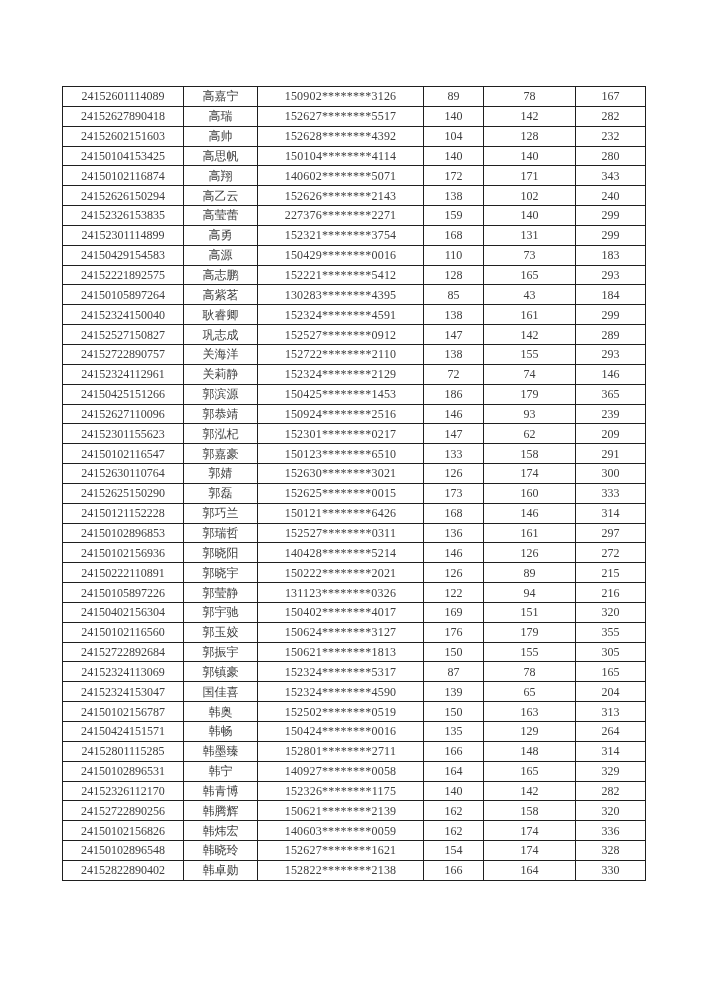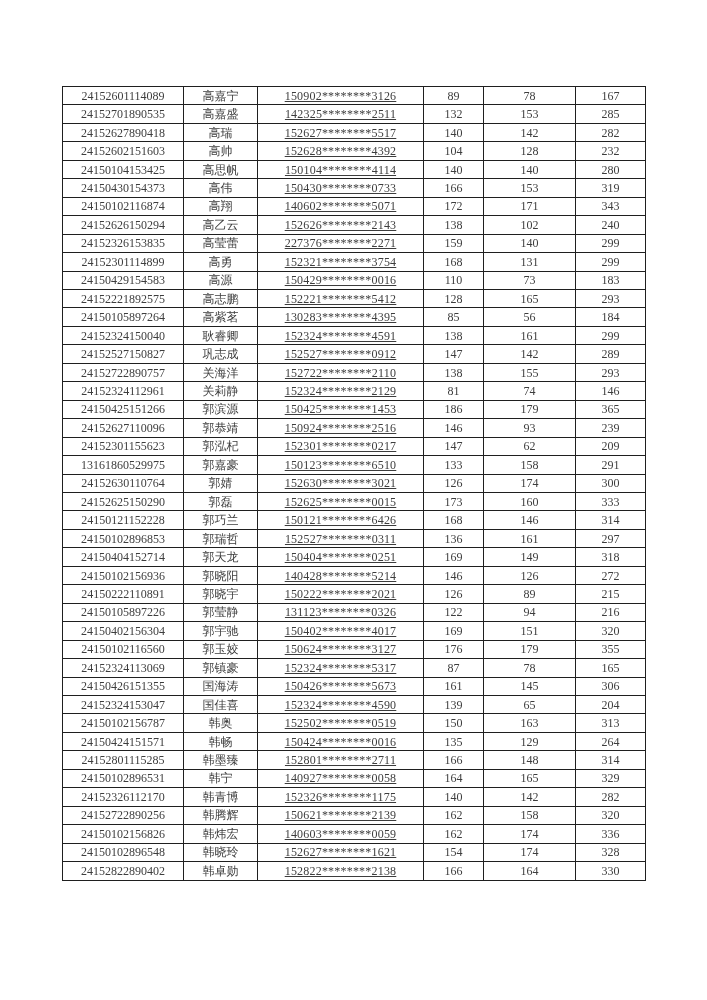--- a/index.html
+++ b/index.html
@@ -46,21 +46,21 @@
     overflow: hidden;
     font-family: "Liberation Serif", "DejaVu Serif", serif;
   }
   
   col.c-exam  { width: 121px; }
   col.c-name  { width: 74px;  }
   col.c-id    { width: 166px; }
   col.c-s1    { width: 60px;  }
   col.c-s2    { width: 92px;  }
   col.c-total { width: 70px;  }
-  td.cell-id { letter-spacing: 0.2px; text-decoration: underline; }
+  td.cell-id { letter-spacing: 0.2px; }
 </style>
 </head>
 <body>
 
 <div class="page">
   <table class="results-table">
     <colgroup>
       <col class="c-exam">
       <col class="c-name">
       <col class="c-id">
@@ -71,28 +71,20 @@
     <tbody>
         <tr>
           <td class="cell-exam">24152601114089</td>
           <td class="cell-name">高嘉宁</td>
           <td class="cell-id">150902********3126</td>
           <td class="cell-s1">89</td>
           <td class="cell-s2">78</td>
           <td class="cell-total">167</td>
         </tr>
         <tr>
-          <td class="cell-exam">24152701890535</td>
-          <td class="cell-name">高嘉盛</td>
-          <td class="cell-id">142325********2511</td>
-          <td class="cell-s1">132</td>
-          <td class="cell-s2">153</td>
-          <td class="cell-total">285</td>
-        </tr>
-        <tr>
           <td class="cell-exam">24152627890418</td>
           <td class="cell-name">高瑞</td>
           <td class="cell-id">152627********5517</td>
           <td class="cell-s1">140</td>
           <td class="cell-s2">142</td>
           <td class="cell-total">282</td>
         </tr>
         <tr>
           <td class="cell-exam">24152602151603</td>
           <td class="cell-name">高帅</td>
@@ -103,28 +95,20 @@
         </tr>
         <tr>
           <td class="cell-exam">24150104153425</td>
           <td class="cell-name">高思帆</td>
           <td class="cell-id">150104********4114</td>
           <td class="cell-s1">140</td>
           <td class="cell-s2">140</td>
           <td class="cell-total">280</td>
         </tr>
         <tr>
-          <td class="cell-exam">24150430154373</td>
-          <td class="cell-name">高伟</td>
-          <td class="cell-id">150430********0733</td>
-          <td class="cell-s1">166</td>
-          <td class="cell-s2">153</td>
-          <td class="cell-total">319</td>
-        </tr>
-        <tr>
           <td class="cell-exam">24150102116874</td>
           <td class="cell-name">高翔</td>
           <td class="cell-id">140602********5071</td>
           <td class="cell-s1">172</td>
           <td class="cell-s2">171</td>
           <td class="cell-total">343</td>
         </tr>
         <tr>
           <td class="cell-exam">24152626150294</td>
           <td class="cell-name">高乙云</td>
@@ -163,21 +147,21 @@
           <td class="cell-id">152221********5412</td>
           <td class="cell-s1">128</td>
           <td class="cell-s2">165</td>
           <td class="cell-total">293</td>
         </tr>
         <tr>
           <td class="cell-exam">24150105897264</td>
           <td class="cell-name">高紫茗</td>
           <td class="cell-id">130283********4395</td>
           <td class="cell-s1">85</td>
-          <td class="cell-s2">56</td>
+          <td class="cell-s2">43</td>
           <td class="cell-total">184</td>
         </tr>
         <tr>
           <td class="cell-exam">24152324150040</td>
           <td class="cell-name">耿睿卿</td>
           <td class="cell-id">152324********4591</td>
           <td class="cell-s1">138</td>
           <td class="cell-s2">161</td>
           <td class="cell-total">299</td>
         </tr>
@@ -194,21 +178,21 @@
           <td class="cell-name">关海洋</td>
           <td class="cell-id">152722********2110</td>
           <td class="cell-s1">138</td>
           <td class="cell-s2">155</td>
           <td class="cell-total">293</td>
         </tr>
         <tr>
           <td class="cell-exam">24152324112961</td>
           <td class="cell-name">关莉静</td>
           <td class="cell-id">152324********2129</td>
-          <td class="cell-s1">81</td>
+          <td class="cell-s1">72</td>
           <td class="cell-s2">74</td>
           <td class="cell-total">146</td>
         </tr>
         <tr>
           <td class="cell-exam">24150425151266</td>
           <td class="cell-name">郭滨源</td>
           <td class="cell-id">150425********1453</td>
           <td class="cell-s1">186</td>
           <td class="cell-s2">179</td>
           <td class="cell-total">365</td>
@@ -223,21 +207,21 @@
         </tr>
         <tr>
           <td class="cell-exam">24152301155623</td>
           <td class="cell-name">郭泓杞</td>
           <td class="cell-id">152301********0217</td>
           <td class="cell-s1">147</td>
           <td class="cell-s2">62</td>
           <td class="cell-total">209</td>
         </tr>
         <tr>
-          <td class="cell-exam">13161860529975</td>
+          <td class="cell-exam">24150102116547</td>
           <td class="cell-name">郭嘉豪</td>
           <td class="cell-id">150123********6510</td>
           <td class="cell-s1">133</td>
           <td class="cell-s2">158</td>
           <td class="cell-total">291</td>
         </tr>
         <tr>
           <td class="cell-exam">24152630110764</td>
           <td class="cell-name">郭婧</td>
           <td class="cell-id">152630********3021</td>
@@ -263,28 +247,20 @@
         </tr>
         <tr>
           <td class="cell-exam">24150102896853</td>
           <td class="cell-name">郭瑞哲</td>
           <td class="cell-id">152527********0311</td>
           <td class="cell-s1">136</td>
           <td class="cell-s2">161</td>
           <td class="cell-total">297</td>
         </tr>
         <tr>
-          <td class="cell-exam">24150404152714</td>
-          <td class="cell-name">郭天龙</td>
-          <td class="cell-id">150404********0251</td>
-          <td class="cell-s1">169</td>
-          <td class="cell-s2">149</td>
-          <td class="cell-total">318</td>
-        </tr>
-        <tr>
           <td class="cell-exam">24150102156936</td>
           <td class="cell-name">郭晓阳</td>
           <td class="cell-id">140428********5214</td>
           <td class="cell-s1">146</td>
           <td class="cell-s2">126</td>
           <td class="cell-total">272</td>
         </tr>
         <tr>
           <td class="cell-exam">24150222110891</td>
           <td class="cell-name">郭晓宇</td>
@@ -311,36 +287,36 @@
         </tr>
         <tr>
           <td class="cell-exam">24150102116560</td>
           <td class="cell-name">郭玉姣</td>
           <td class="cell-id">150624********3127</td>
           <td class="cell-s1">176</td>
           <td class="cell-s2">179</td>
           <td class="cell-total">355</td>
         </tr>
         <tr>
+          <td class="cell-exam">24152722892684</td>
+          <td class="cell-name">郭振宇</td>
+          <td class="cell-id">150621********1813</td>
+          <td class="cell-s1">150</td>
+          <td class="cell-s2">155</td>
+          <td class="cell-total">305</td>
+        </tr>
+        <tr>
           <td class="cell-exam">24152324113069</td>
           <td class="cell-name">郭镇豪</td>
           <td class="cell-id">152324********5317</td>
           <td class="cell-s1">87</td>
           <td class="cell-s2">78</td>
           <td class="cell-total">165</td>
         </tr>
         <tr>
-          <td class="cell-exam">24150426151355</td>
-          <td class="cell-name">国海涛</td>
-          <td class="cell-id">150426********5673</td>
-          <td class="cell-s1">161</td>
-          <td class="cell-s2">145</td>
-          <td class="cell-total">306</td>
-        </tr>
-        <tr>
           <td class="cell-exam">24152324153047</td>
           <td class="cell-name">国佳喜</td>
           <td class="cell-id">152324********4590</td>
           <td class="cell-s1">139</td>
           <td class="cell-s2">65</td>
           <td class="cell-total">204</td>
         </tr>
         <tr>
           <td class="cell-exam">24150102156787</td>
           <td class="cell-name">韩奥</td>

